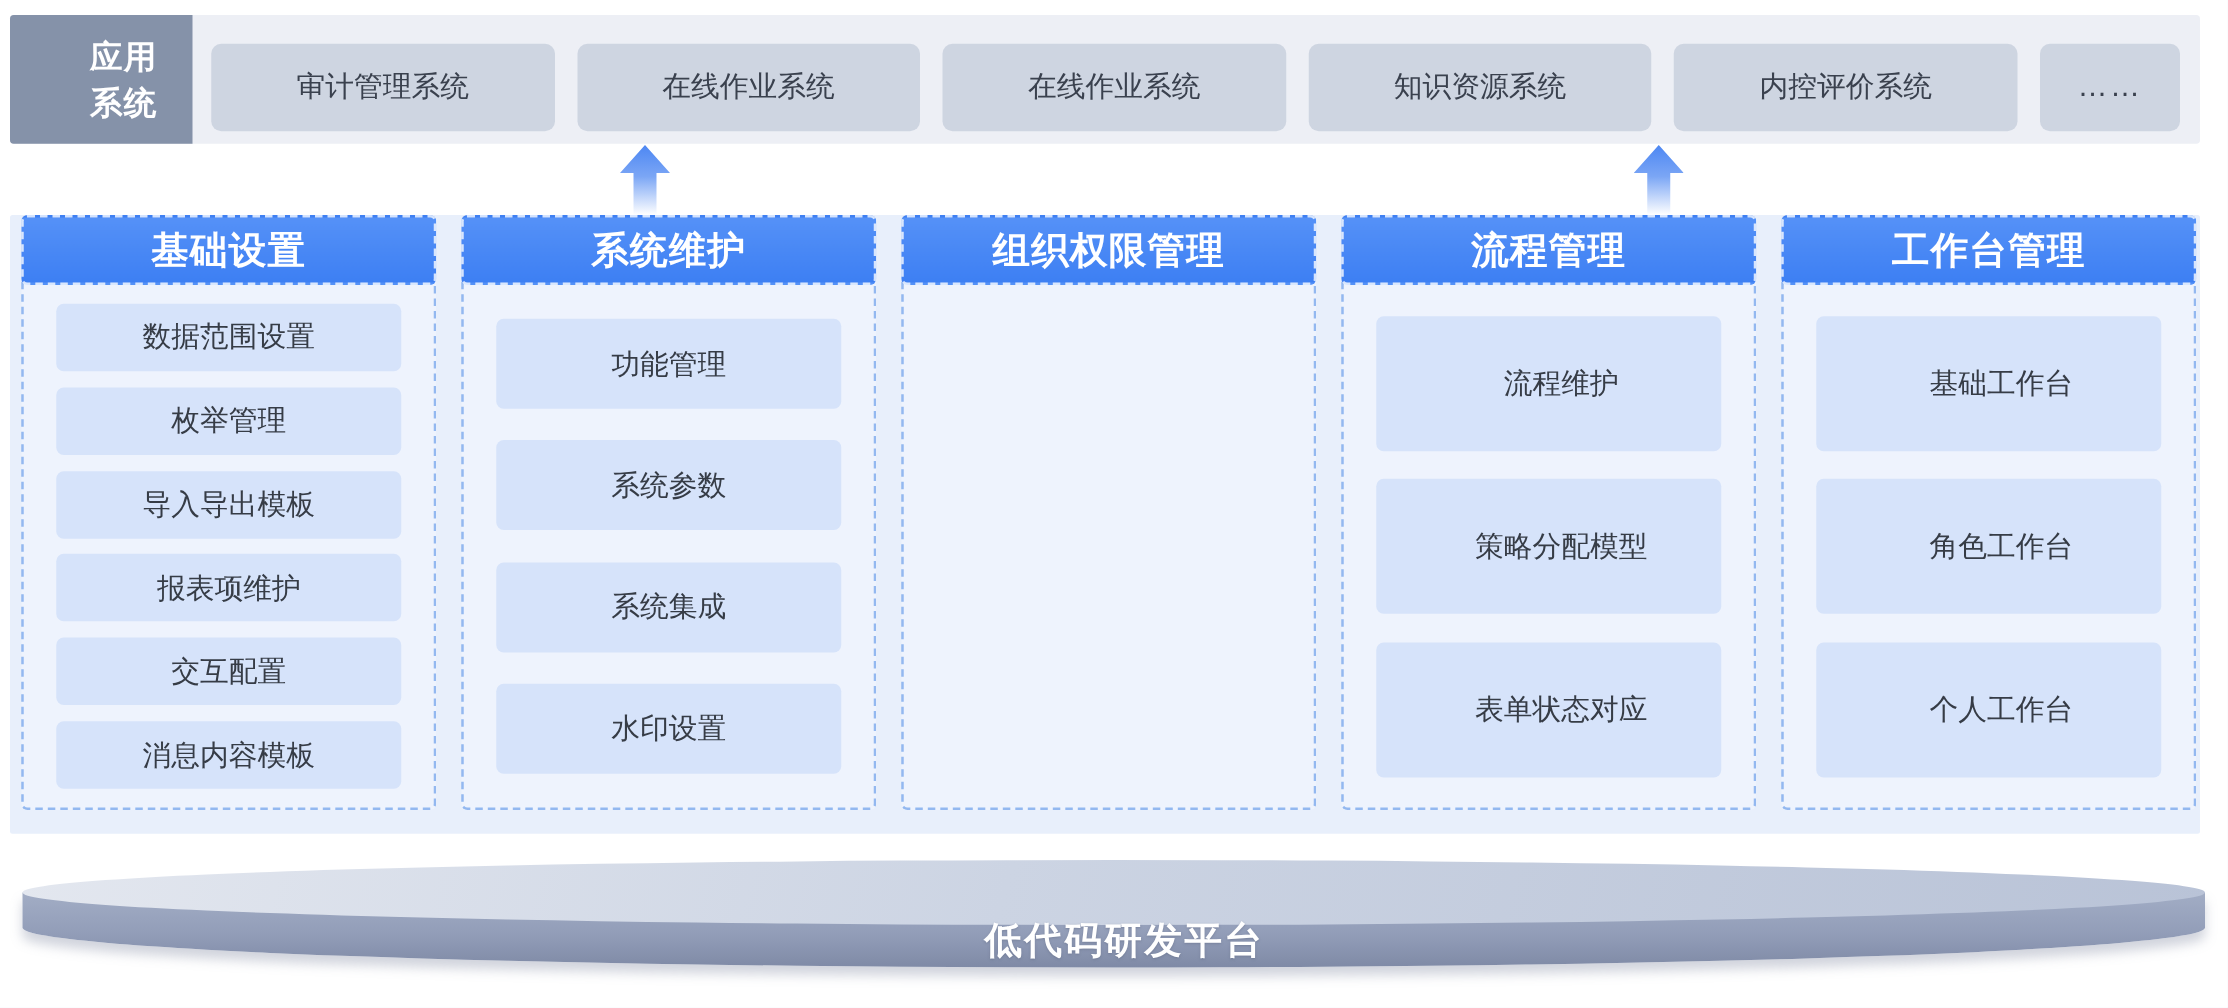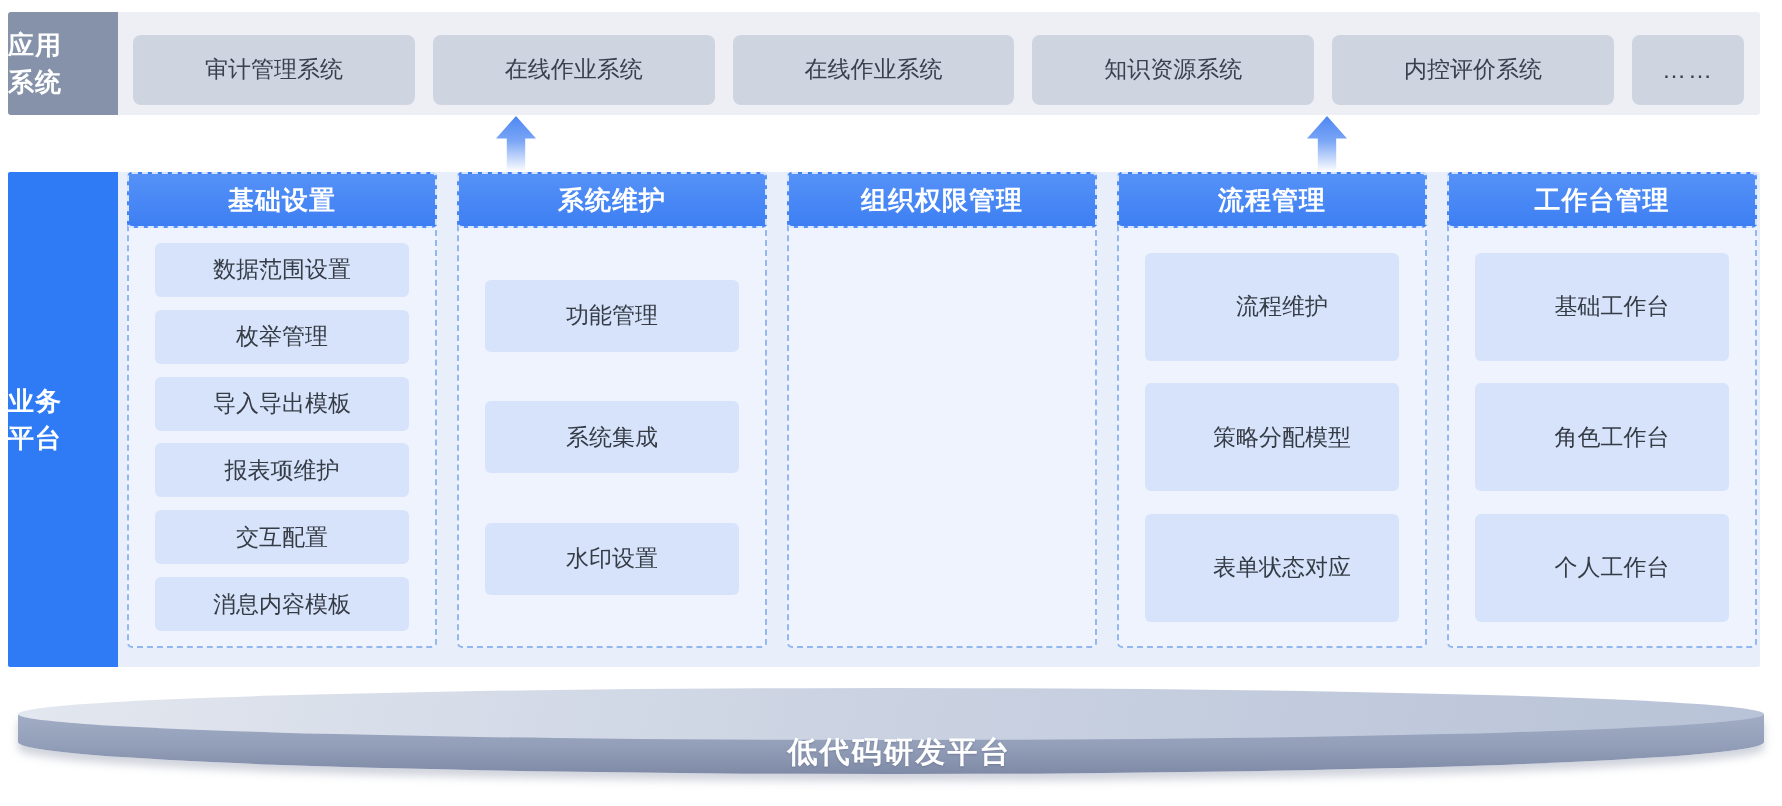--- a/index.html
+++ b/index.html
@@ -6,22 +6,22 @@
   .canvas{
     position:relative;width:1782px;height:806px;background:#ffffff;
     font-family:"Liberation Sans","DejaVu Sans",sans-serif;overflow:hidden;
   }
   
   .top-band{
     position:absolute;left:8px;top:12px;width:1752px;height:103px;
     background:var(--band-gray,#edeff5);border-radius:3px;display:flex;
   }
   .side-label{
-    flex:0 0 110px;display:flex;flex-direction:column;align-items:flex-start;justify-content:center;
-    font-weight:bold;color:#fff;font-size:26px;line-height:1.4;letter-spacing:1px;
+    flex:0 0 110px;display:flex;flex-direction:column;align-items:center;justify-content:center;
+    font-weight:bold;color:#fff;font-size:26px;line-height:1.4;letter-spacing:1px;padding-left:36px;
   }
   .side-label.gray{background:var(--label-gray,#8592a9);border-radius:3px 0 0 3px;}
   .top-boxes{flex:1;display:flex;align-items:center;gap:18px;padding:12px 16px 0 15px;}
   .app-box{
     height:70px;flex:1 1 0;background:var(--box-gray,#ced5e1);border-radius:8px;
     display:flex;align-items:center;justify-content:center;
     font-size:23px;color:#3a414e;white-space:nowrap;
   }
   .app-box.dots{flex:0 0 112px;letter-spacing:2px;font-size:24px;}
   
@@ -41,21 +41,21 @@
   .columns{flex:1;display:flex;gap:20px;padding:0 3px 19px 9px;box-sizing:border-box;}
   .column{
     flex:1 1 0;border:2px dashed var(--dash-blue,#93b8f0);border-radius:5px;
     background:var(--col-bg,#eef3fd);display:flex;flex-direction:column;box-sizing:border-box;
   }
   .col-header{
     flex:0 0 auto;height:56px;margin:-2px -2px 0;box-sizing:border-box;
     background:linear-gradient(180deg,#5591f7 0%,var(--header-blue,#3d7ff3) 100%);
     border:2px dashed rgba(255,255,255,0.78);border-radius:5px;
     display:flex;align-items:center;justify-content:center;
-    color:#fff;font-weight:bold;font-size:26px;letter-spacing:1px;
+    color:#fff;font-weight:bold;font-size:30px;letter-spacing:1px;
   }
   .col-items{flex:1;display:flex;flex-direction:column;justify-content:space-evenly;padding:2px 26px;}
   .col-item{
     background:var(--item-blue,#d6e3fa);border-radius:6px;
     display:flex;align-items:center;justify-content:center;
     font-size:23px;color:#363c46;white-space:nowrap;
   }
   .col-item.h6{height:54px;}
   .col-item.h4{height:72px;}
   .col-item.h3{height:108px;padding-left:20px;}
@@ -94,40 +94,37 @@
         <div class="app-box">知识资源系统</div>
         <div class="app-box">内控评价系统</div>
         <div class="app-box dots">……</div>
       </div>
   </div>
 
   <div class="arrow arrow-1"></div>
   <div class="arrow arrow-2"></div>
 
   <div class="mid-band">
-    <div class="side-label blue">
-      <span>业务</span>
-      <span>平台</span>
-    </div>
     <div class="columns" id="columns">
         <div class="column">
           <div class="col-header">基础设置</div>
           <div class="col-items">
             <div class="col-item h6">数据范围设置</div>
             <div class="col-item h6">枚举管理</div>
             <div class="col-item h6">导入导出模板</div>
             <div class="col-item h6">报表项维护</div>
             <div class="col-item h6">交互配置</div>
             <div class="col-item h6">消息内容模板</div>
           </div>
         </div>
         <div class="column">
           <div class="col-header">系统维护</div>
           <div class="col-items">
             <div class="col-item h4">功能管理</div>
+            <div class="col-item h4">系统参数</div>
             <div class="col-item h4">系统集成</div>
             <div class="col-item h4">水印设置</div>
           </div>
         </div>
         <div class="column">
           <div class="col-header">组织权限管理</div>
         </div>
         <div class="column">
           <div class="col-header">流程管理</div>
           <div class="col-items">

